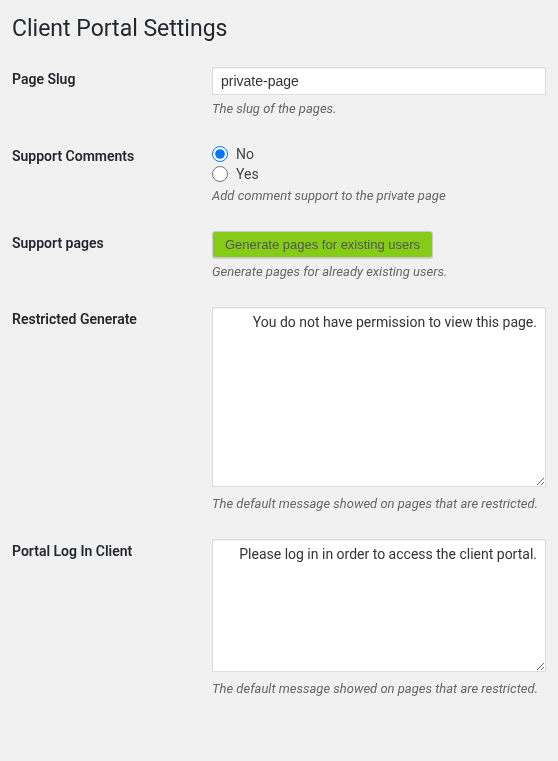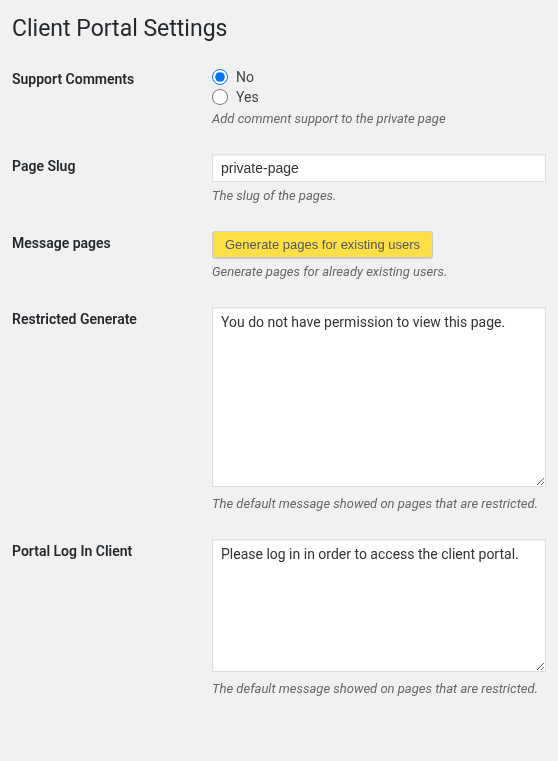--- a/index.html
+++ b/index.html
@@ -67,79 +67,80 @@
       font-size: 14px;
       color: #444;
     }
     .radio-item input[type="radio"] {
       margin-right: 8px;
       width: 16px;
       height: 16px;
       cursor: pointer;
     }
     .button {
-      background: #fde047;
+      background: #84cc16;
       border: 1px solid #ccc;
       color: #555;
       padding: 5px 12px;
       font-size: 13px;
       cursor: pointer;
       border-radius: 3px;
       box-shadow: 0 1px 0 #ccc;
     }
     textarea {
       width: 100%;
       height: 180px;
       padding: 6px 8px;
       font-size: 14px;
       border: 1px solid #ddd;
       background: #fff;
       color: #333;
       resize: vertical;
       font-family: inherit;
       box-shadow: inset 0 1px 2px rgba(0,0,0,0.07);
+      text-align: right;
     }
     .textarea-login {
       height: 133px;
     }
   </style>
 </head>
 <body>
 
 <h1>Client Portal Settings</h1>
 
 <div class="form-table">
+
+  <div class="form-row">
+    <div class="form-label">Page Slug</div>
+    <div class="form-field">
+      <input type="text" class="text-input" value="private-page" style="">
+      <span class="description">The slug of the pages.</span>
+    </div>
+  </div>
 
   <div class="form-row">
     <div class="form-label">Support Comments</div>
     <div class="form-field">
       <div class="radio-group">
         <label class="radio-item">
           <input type="radio" name="support_comments" checked="" style="">
           <span>No</span>
         </label>
         <label class="radio-item">
           <input type="radio" name="support_comments" style="">
           <span>Yes</span>
         </label>
       </div>
       <span class="description">Add comment support to the private page</span>
     </div>
   </div>
 
   <div class="form-row">
-    <div class="form-label">Page Slug</div>
-    <div class="form-field">
-      <input type="text" class="text-input" value="private-page" style="">
-      <span class="description">The slug of the pages.</span>
-    </div>
-  </div>
-
-  <div class="form-row">
-    <div class="form-label">Message pages</div>
+    <div class="form-label">Support pages</div>
     <div class="form-field">
       <button class="button">Generate pages for existing users</button>
       <span class="description">Generate pages for already existing users.</span>
     </div>
   </div>
 
   <div class="form-row">
     <div class="form-label">Restricted Generate</div>
     <div class="form-field">
       <textarea style="">You do not have permission to view this page.</textarea>

